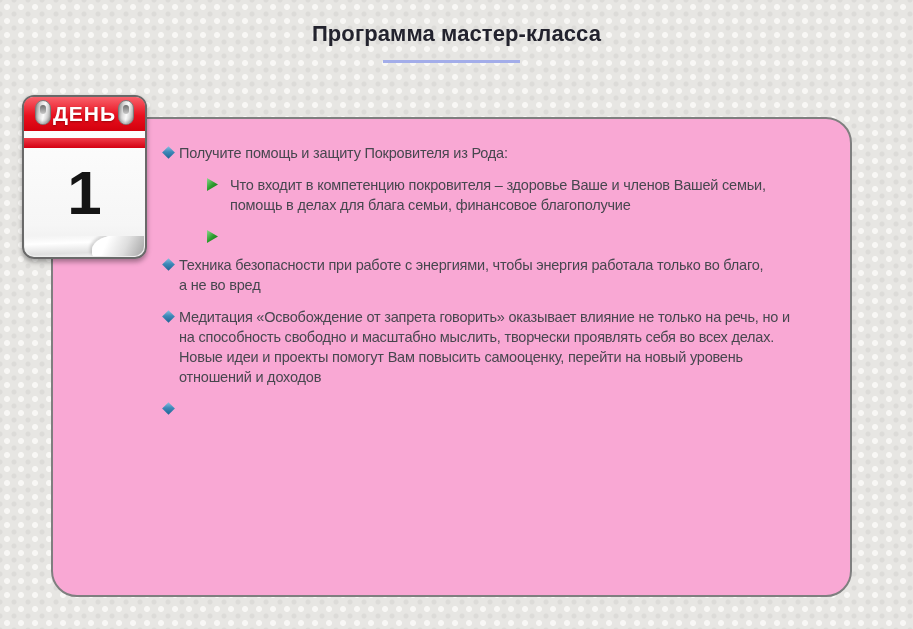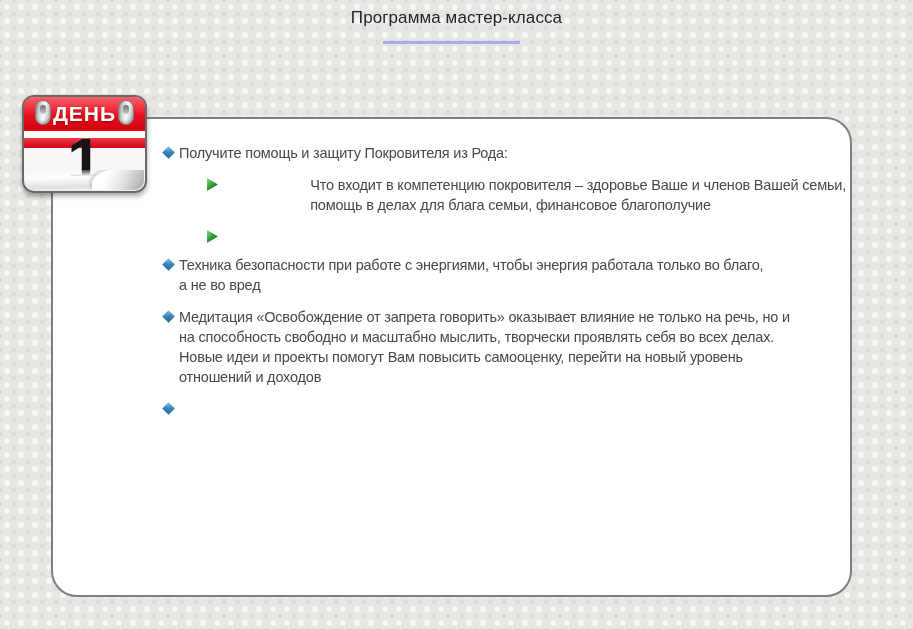--- a/index.html
+++ b/index.html
@@ -12,46 +12,46 @@
       radial-gradient(circle at 0px 0px, #dcdbd8 2px, rgba(220,219,216,0) 3px),
       radial-gradient(circle at 14px 0px, #dcdbd8 2px, rgba(220,219,216,0) 3px),
       radial-gradient(circle at 0px 14px, #dcdbd8 2px, rgba(220,219,216,0) 3px),
       radial-gradient(circle at 14px 14px, #dcdbd8 2px, rgba(220,219,216,0) 3px);
     background-size:14px 14px;
     position:relative;
   }
 
   .page-title {
     text-align:center;
-    padding-top:8px;
-    font-size:17px;
-    font-weight:400;
+    padding-top:21px;
+    font-size:22px;
+    font-weight:700;
     color:#23232e;
     letter-spacing:0.1px;
   }
   .title-underline {
     width:137px; height:3px;
     background:#a3ade9;
     margin:13px auto 0;
     transform:translateX(-5px);
   }
 
   .content-box {
     position:absolute;
     left:51px; top:117px;
     width:801px; height:480px;
-    background:#ffffff;
+    background:#f9a8d4;
     border:2px solid #7f7f7f;
     border-radius:26px;
     z-index:1;
   }
   .program-list { padding:24px 4px 0 110px; }
 
   .item { display:flex; align-items:flex-start; margin-bottom:12px; }
-  .item.l2 { padding-left:44px;justify-content:space-between; }
+  .item.l2 { padding-left:44px; }
   .bullet { flex:0 0 auto; display:block; }
   .bullet.diamond {
     width:9px; height:9px;
     margin:5px 6px 0 1px;
     transform:rotate(45deg);
     background:linear-gradient(135deg,#8cc0e2 0%, #3e89b8 45%, #1f6394 100%);
   }
   .bullet.arrow {
     width:11px; height:13px;
     margin:3px 12px 0 0;
@@ -63,21 +63,21 @@
     font-size:14.5px;
     line-height:20px;
     letter-spacing:-0.2px;
     color:#47474f;
   }
 
   
   .calendar {
     position:absolute;
     left:22px; top:95px;
-    width:125px; height:98px;
+    width:125px; height:164px;
     background:linear-gradient(180deg,#ffffff 0%, #f6f6f6 80%, #ececec 100%);
     border:2px solid #696969;
     border-radius:12px;
     box-shadow:0 3px 5px rgba(0,0,0,0.35);
     z-index:3;
   }
   .cal-header {
     position:absolute; top:0; left:0; right:0; height:34px;
     background:linear-gradient(180deg,#f8616b 0%, #e8101e 55%, #d3000d 100%);
     border-radius:9px 9px 0 0;

